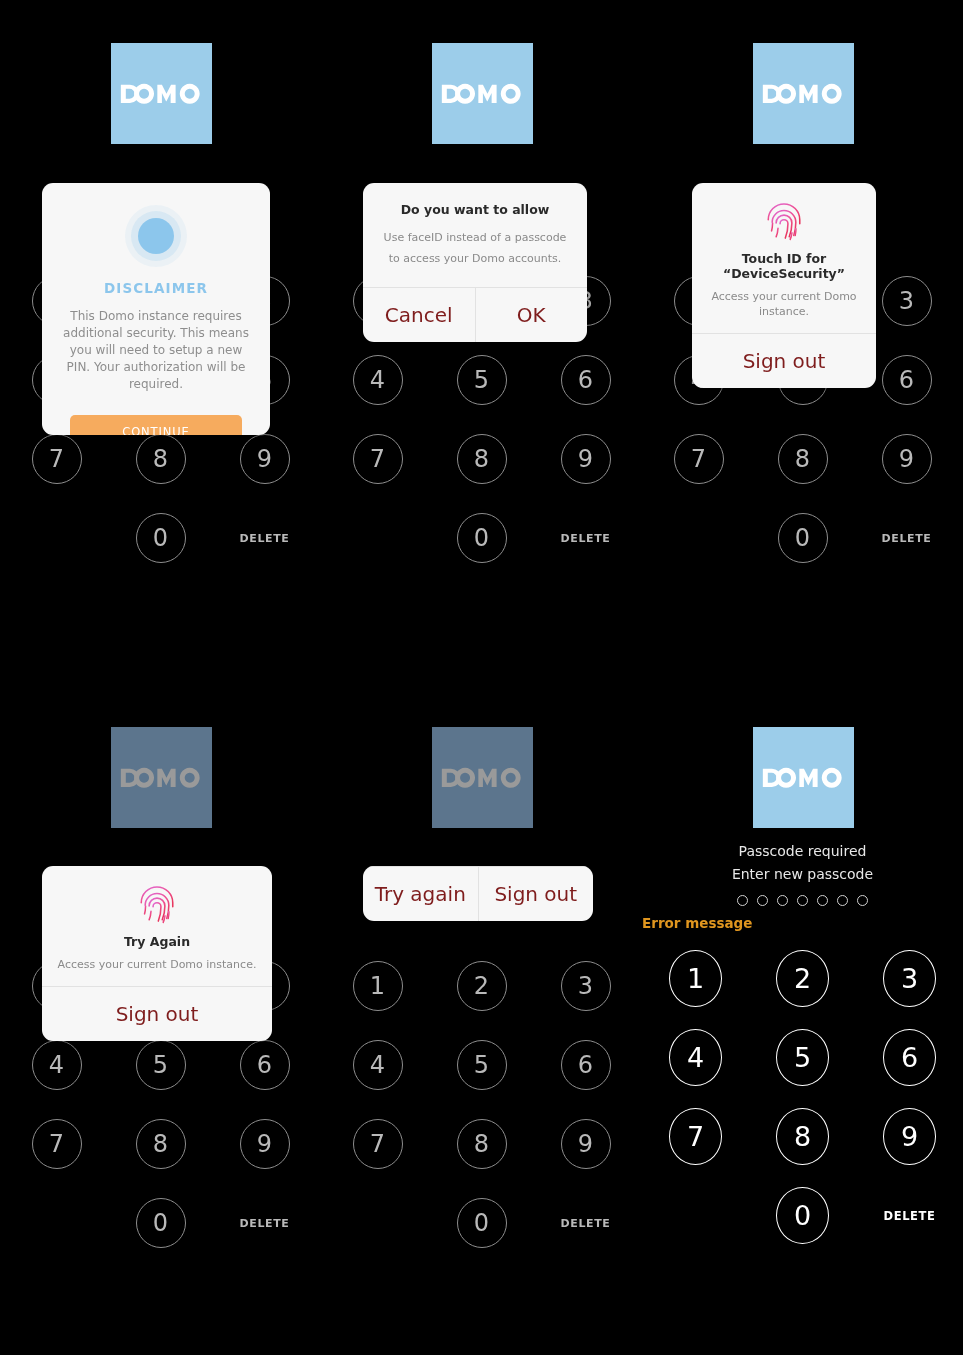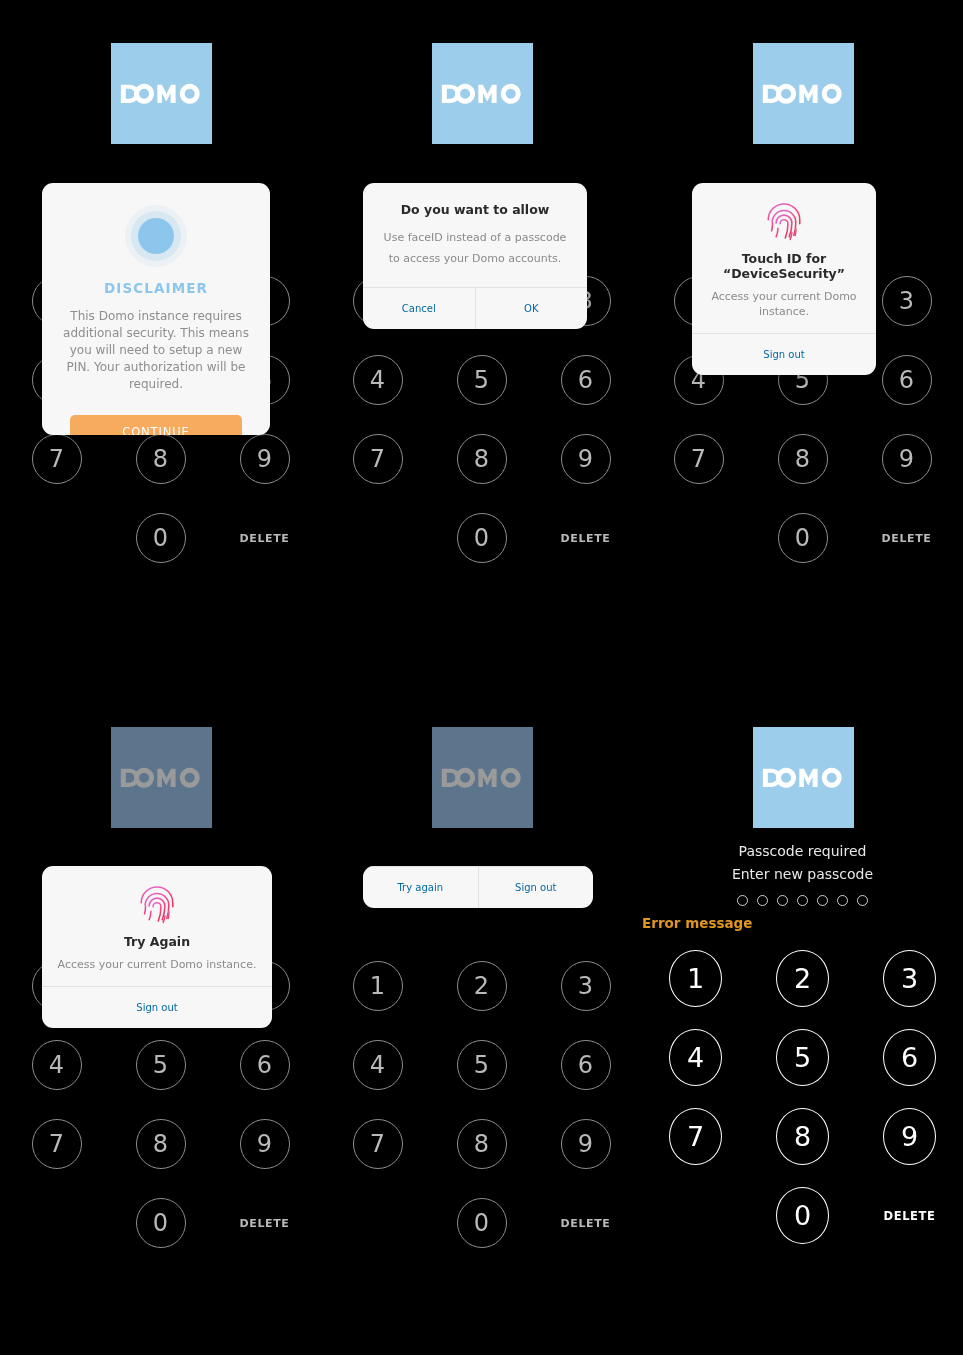--- a/index.html
+++ b/index.html
@@ -22,21 +22,21 @@
 
   
   .card{
     position:absolute;left:42px;width:228px;background:#f7f7f7;border-radius:11px;
     box-shadow:0 2px 10px rgba(0,0,0,.45);overflow:hidden;
   }
   .card-body{padding:14px 16px 16px;text-align:center;}
   .divider{height:1px;background:#e2e2e2;}
   .btnrow{display:flex;}
   .btnrow .dlgbtn{
-    flex:1;text-align:center;padding:15px 4px;font-size:10px;color:#0369a1;
+    flex:1;text-align:center;padding:15px 4px;font-size:20px;color:#7f1d1d;
     background:transparent;cursor:pointer;
   }
   .btnrow .dlgbtn + .dlgbtn{border-left:1px solid #e2e2e2;}
 
   
   .card.disclaimer{top:183px;height:252px;}
   .disc-icon{
     width:36px;height:36px;margin:21px auto 0;border-radius:50%;background:#8cc6ec;
     box-shadow:0 0 0 7px rgba(140,198,236,.20),0 0 0 13px rgba(140,198,236,.10);
   }

